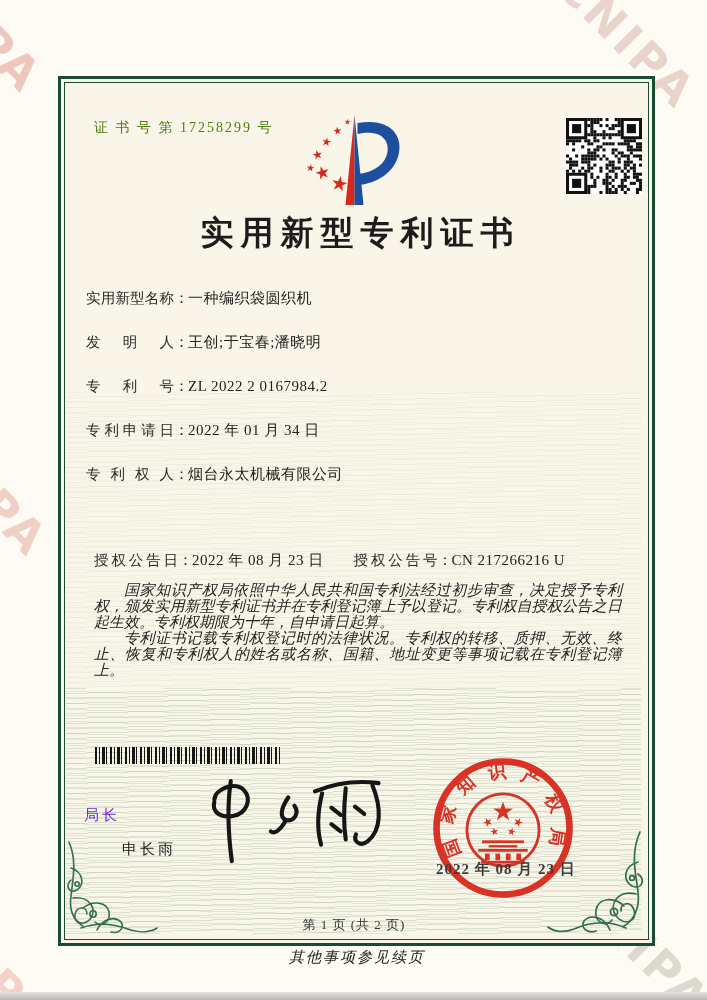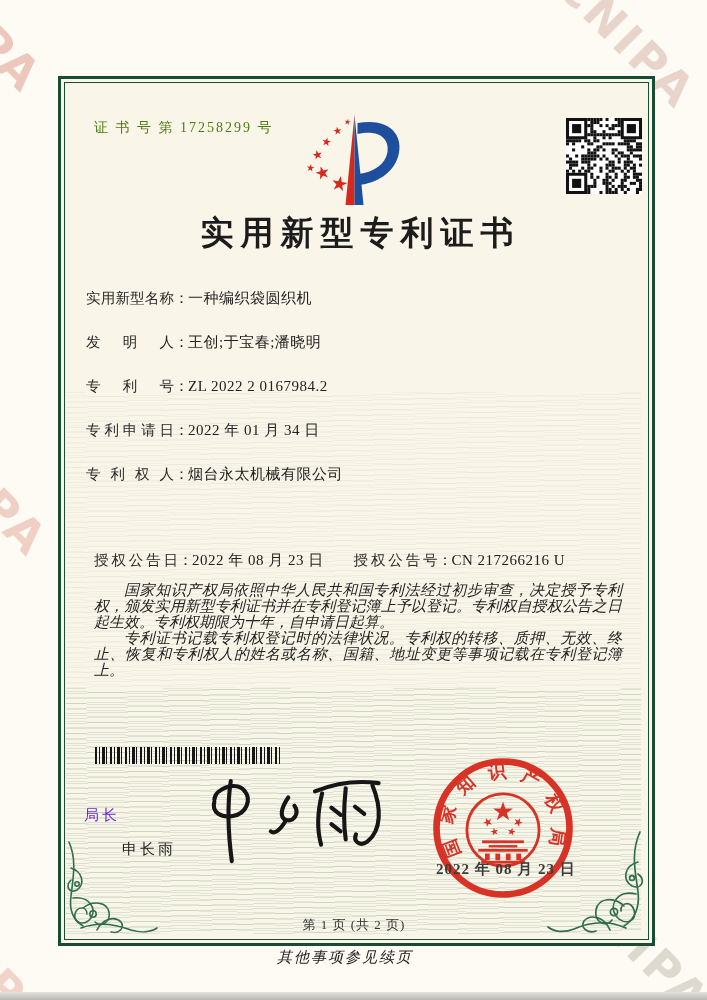--- a/index.html
+++ b/index.html
@@ -55,21 +55,21 @@
      transparent 12px 15px);}
   .signer-title{left:84px;top:806px;font-size:15px;letter-spacing:3px;color:#6d28d9;}
   .signer-name{left:94px;top:840px;font-size:15px;letter-spacing:3px;color:#222;margin-left:28px;}
   .signature{left:200px;top:766px;z-index:6;}
   .seal{left:427px;top:752px;z-index:6;opacity:.95;}
   .seal-date{left:436px;top:860px;width:196px;font-size:15px;font-weight:bold;
              letter-spacing:1px;color:#3b3b3b;z-index:7;white-space:nowrap;}
   .page-num{left:9px;top:907px;width:690px;text-align:center;font-size:13px;
             letter-spacing:1px;color:#333;margin-top:9px;}
   .note{left:0;top:948px;width:690px;text-align:center;font-size:15px;
-        letter-spacing:2px;color:#222;font-style:italic;z-index:5;}
+        letter-spacing:2px;color:#222;font-style:italic;z-index:5;padding-left:12px;}
   .bottom-bar{left:0;top:992px;width:707px;height:8px;
         background:linear-gradient(180deg,#e4e2dc, #b9b8b4);z-index:8;}
 
   .ornament{z-index:4;}
   .qr{left:566px;top:118px;z-index:5;}
   .logo{left:295px;top:110px;z-index:5;}
 </style>
 </head>
 <body>
 

